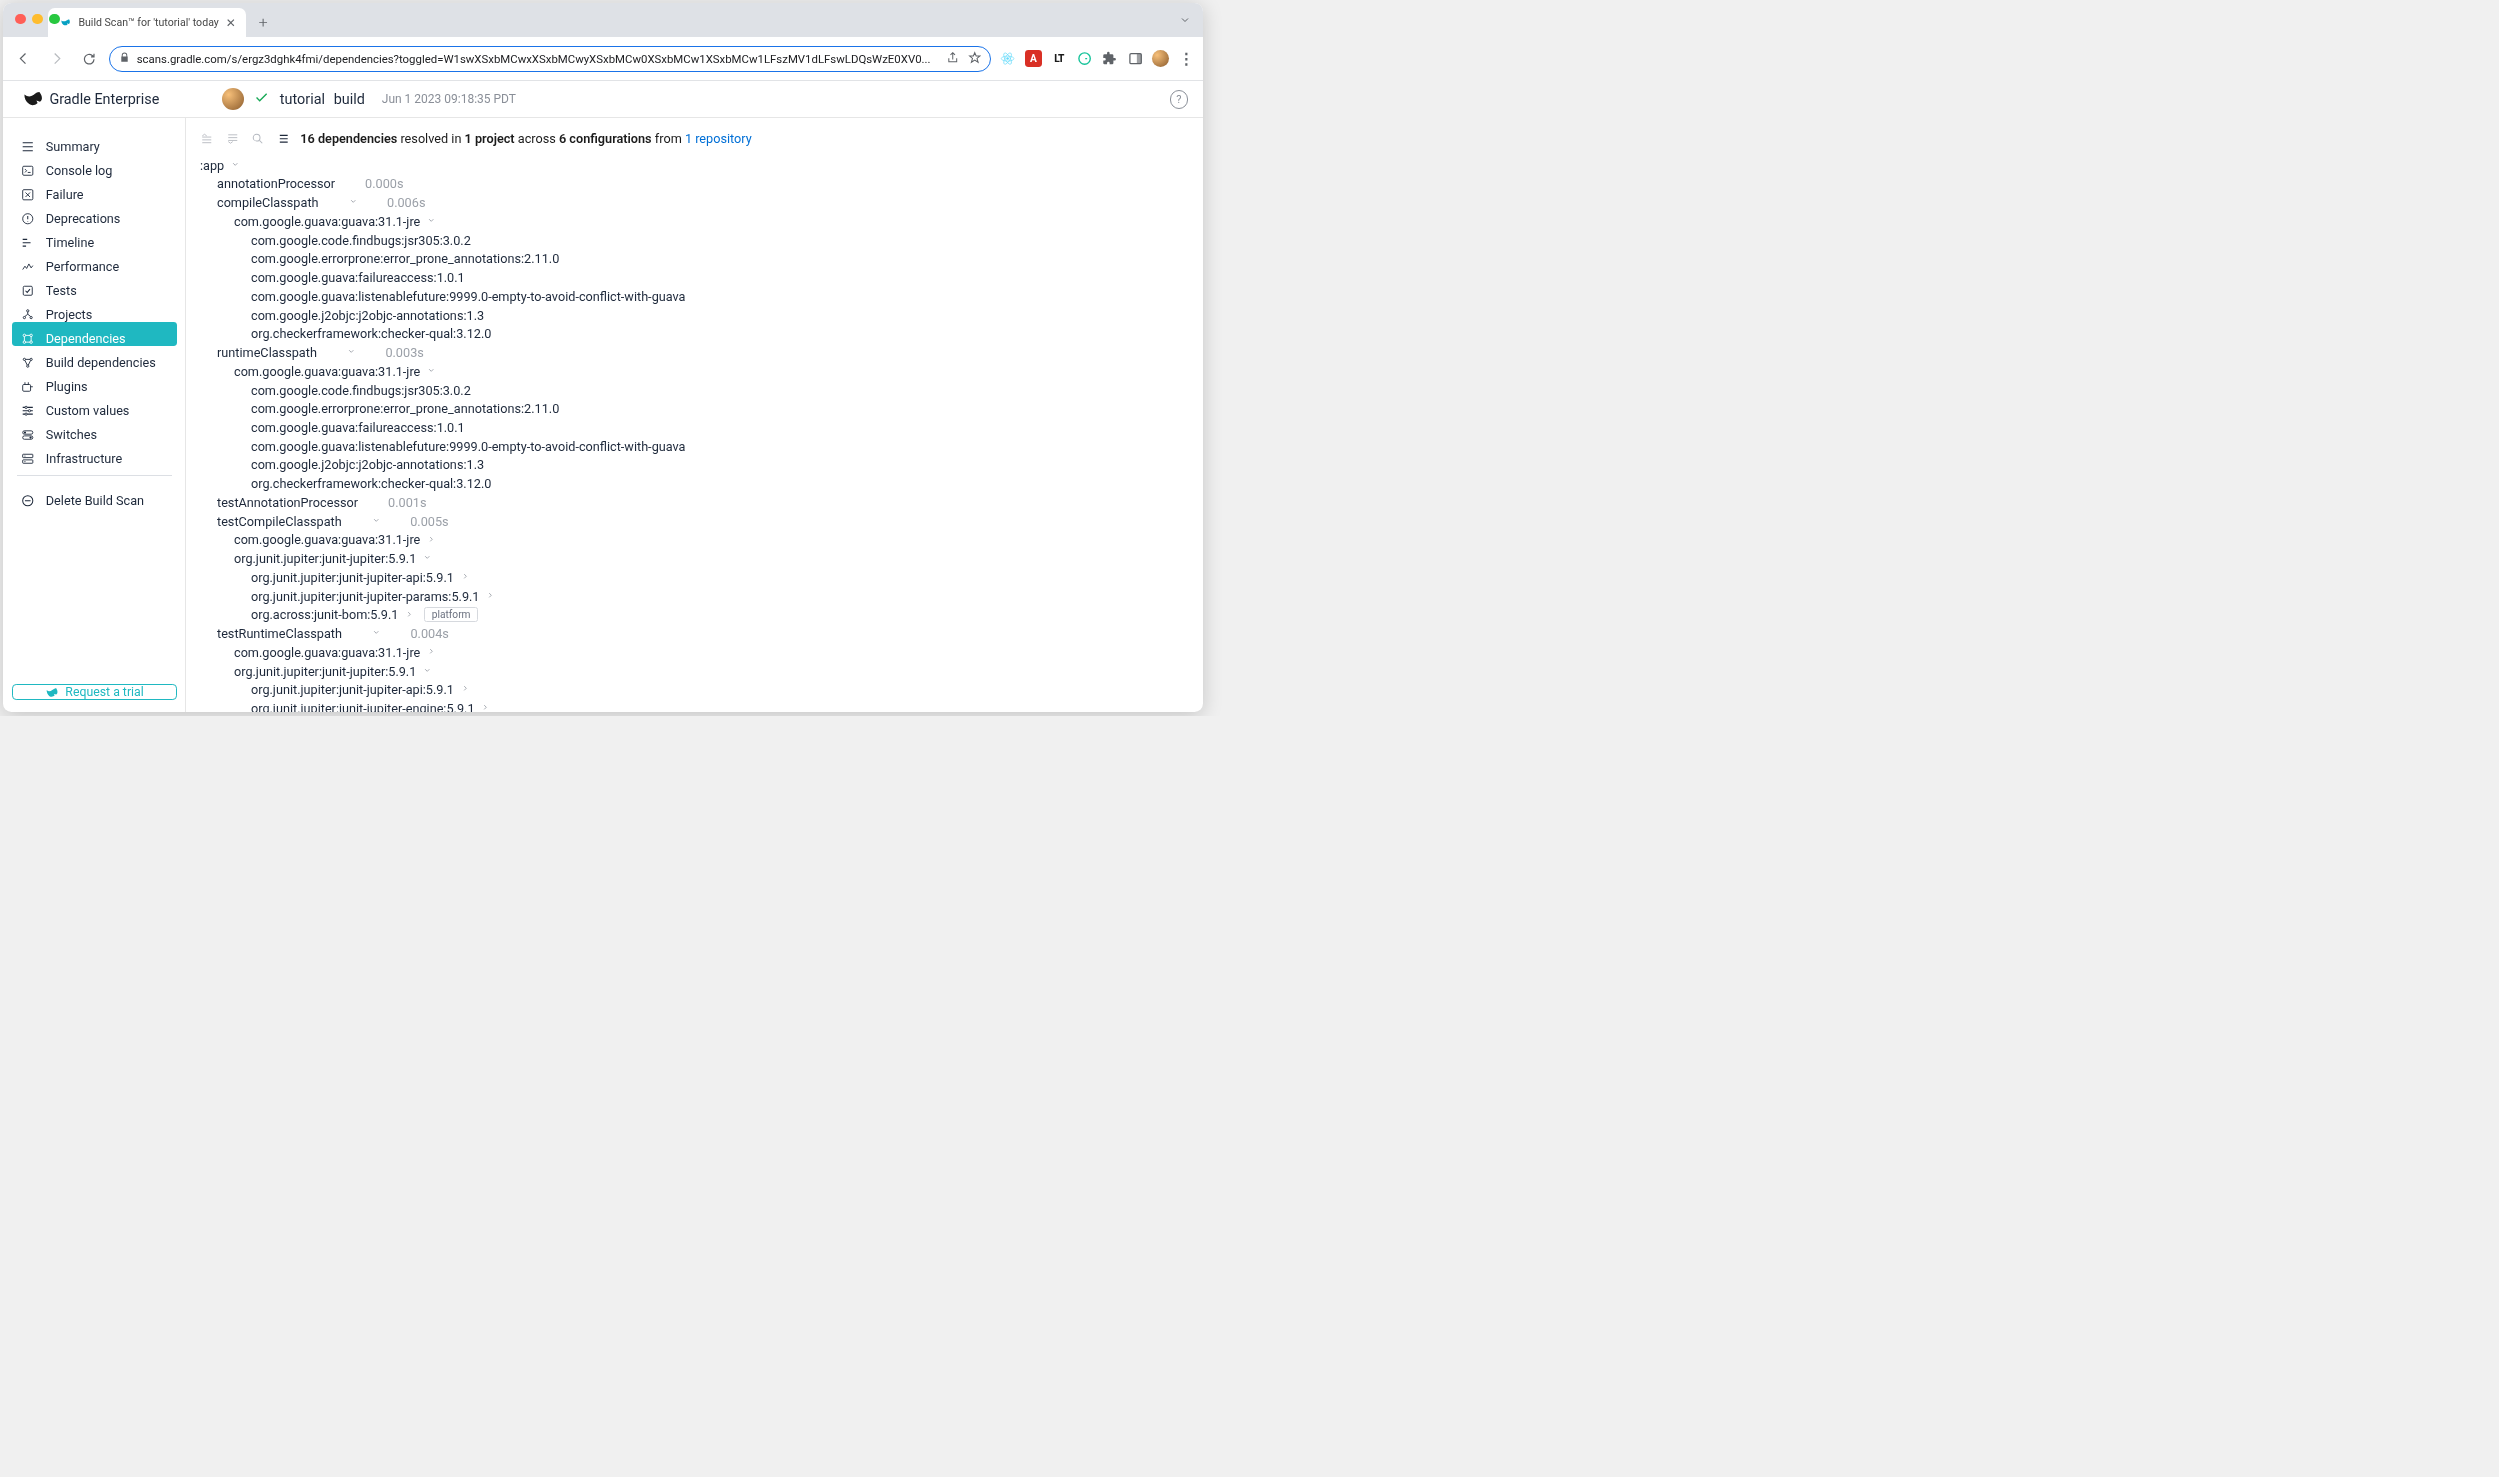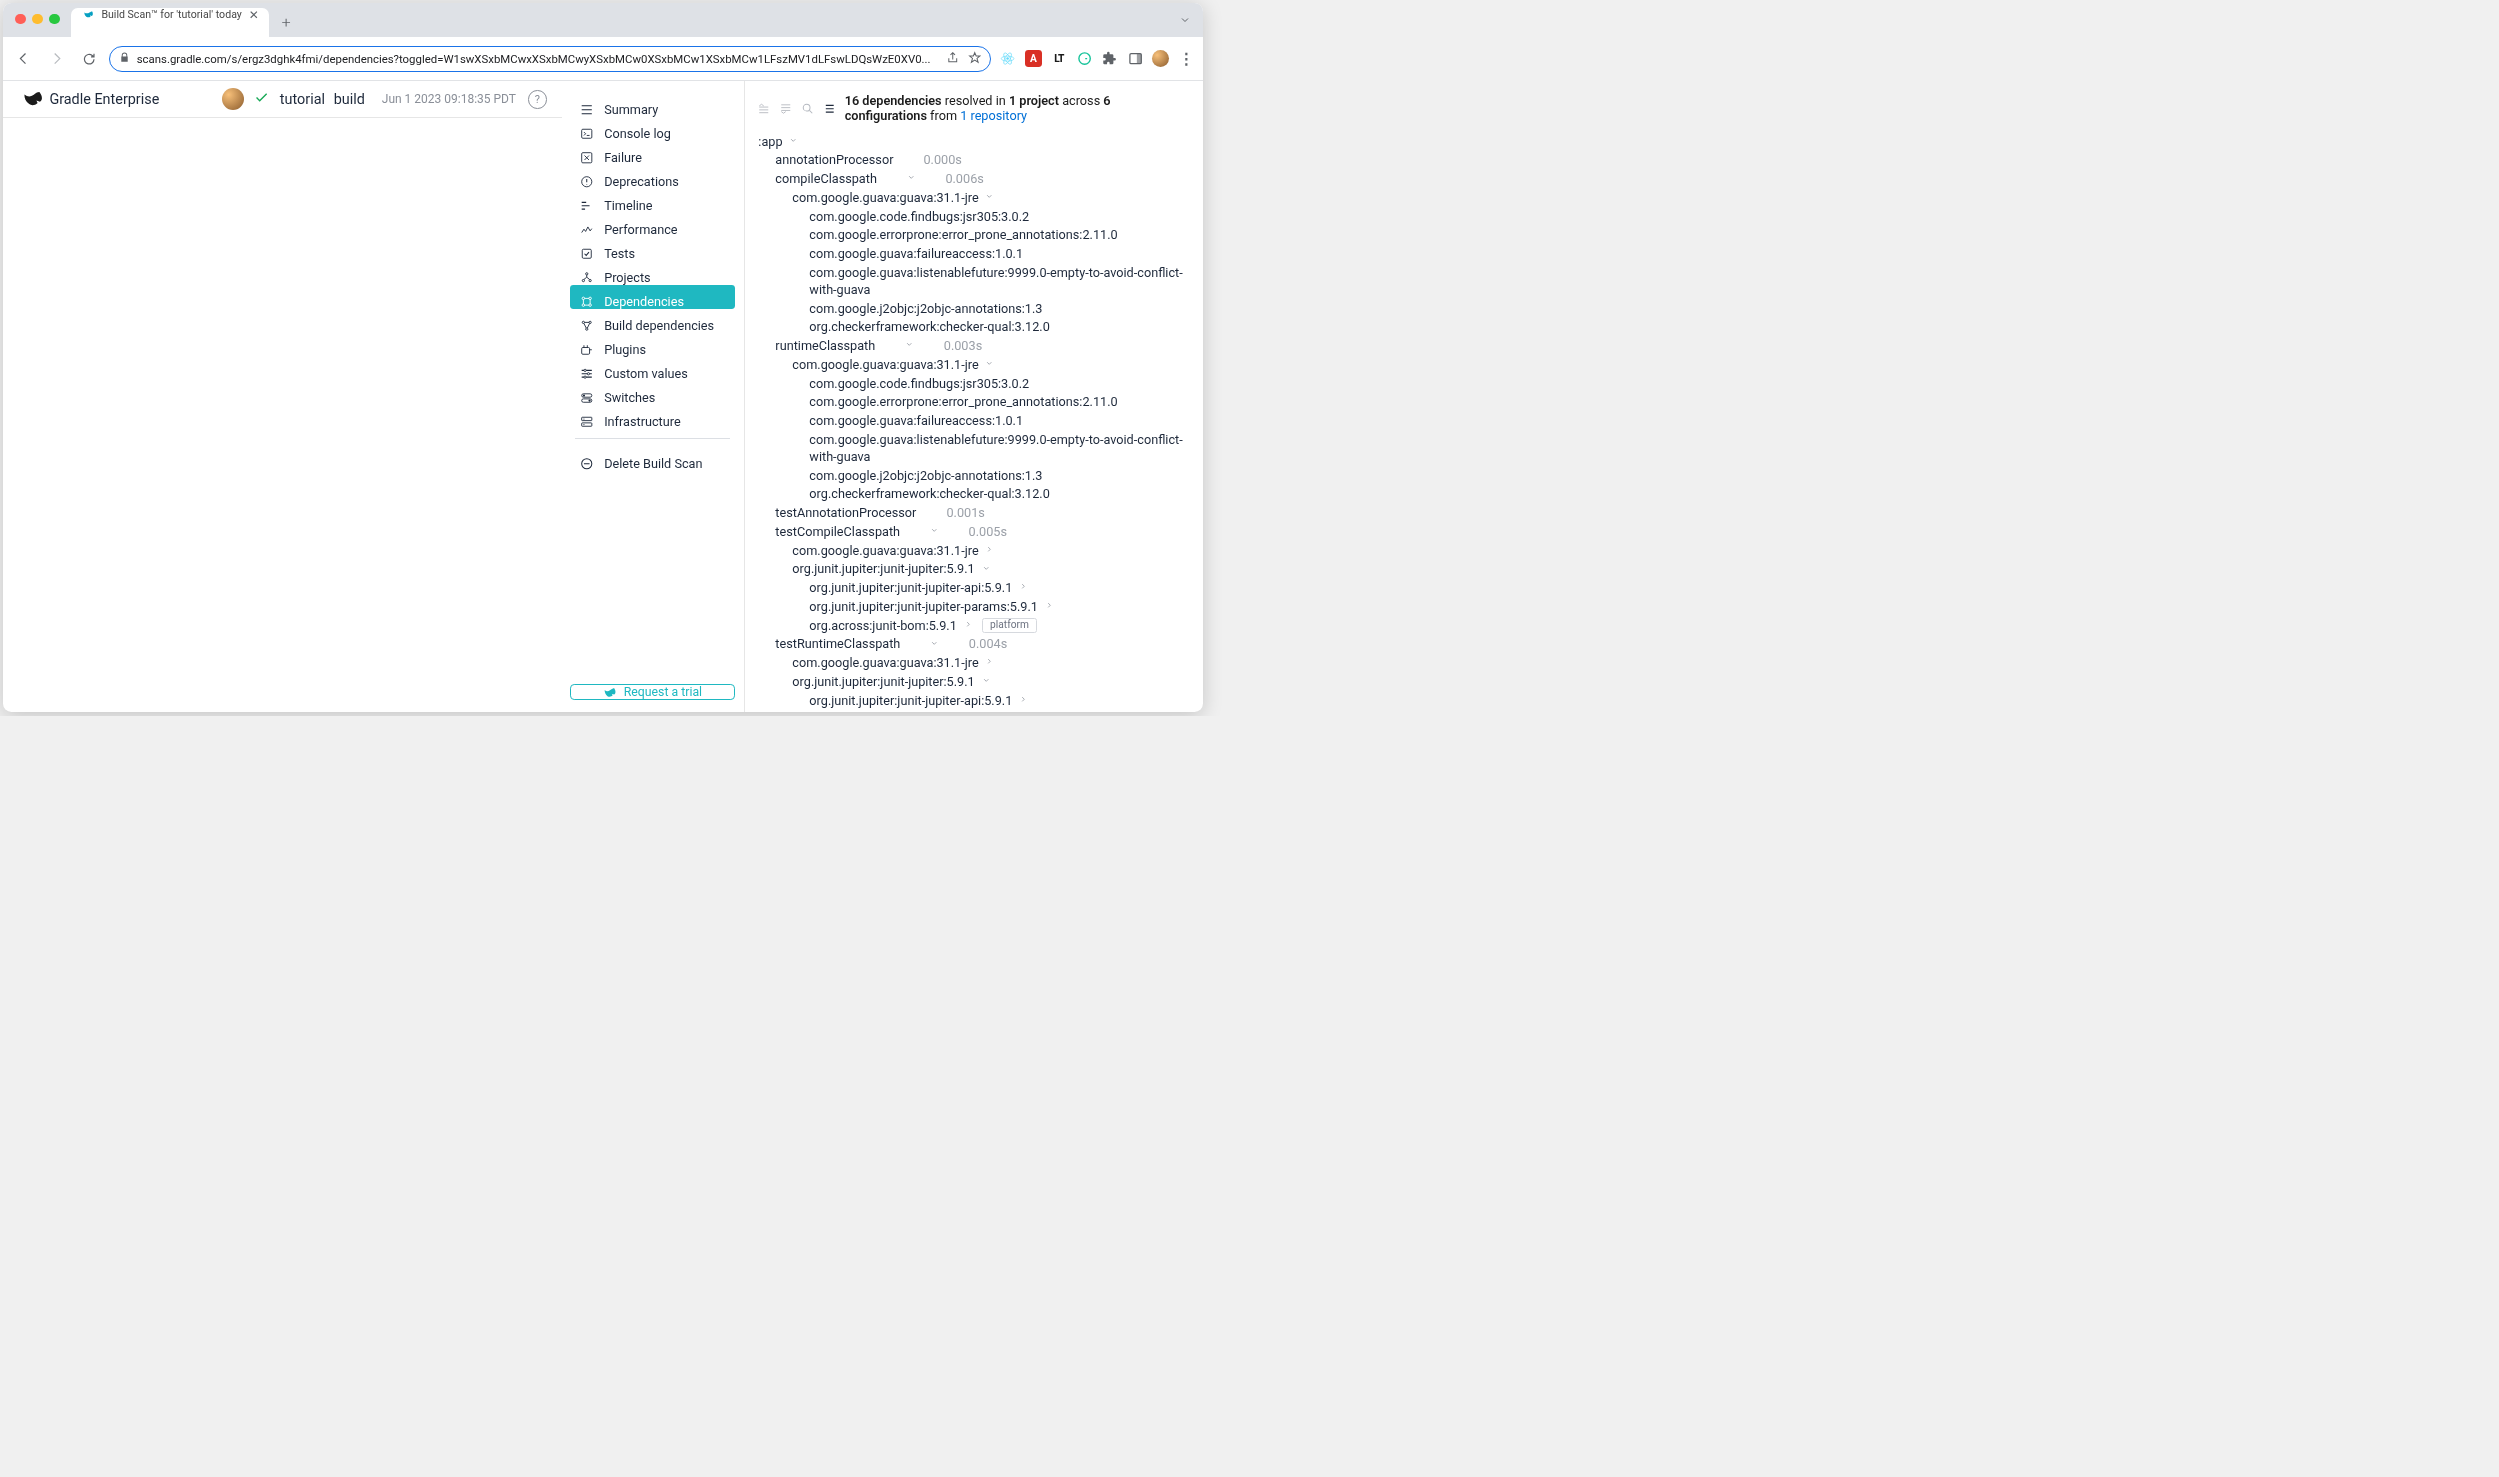--- a/index.html
+++ b/index.html
@@ -35,25 +35,26 @@
       gap: 6.8px;
       position: absolute;
       left: 12px;
       top: 10.2px;
     }
     .tl { width: 10.2px; height: 10.2px; border-radius: 50%; }
     .tl.red { background:#ff5f57; }
     .tl.yellow { background:#febc2e; }
     .tl.green { background:#28c840; }
     .tab {
-      margin-left: 59px;
+      margin-left: 36px;
       background: #fff;
       height: 29px;
       border-radius: 6.8px 6.8px 0 0;
       display: flex;
+      align-items: center;
       padding: 0 10.2px;
       gap: 6.8px;
       min-width: 186px;
       font-size: 10.6px;
       color: #474747;
     }
     .tab .favicon { width:13.5px; height:13.5px; display:flex; align-items:center; justify-content:center; }
     .tab .close { color:#5f6368; font-size: 12px; margin-left:auto; }
     .newtab { width:24px; height:24px; display:flex; align-items:center; justify-content:center; color:#5f6368; font-size:15.2px; margin-left:5.1px; margin-bottom:2.5px; border-radius:50%; }
     .minimize-chevron { position:absolute; right:12px; top:10.2px; color:#5f6368; }
@@ -90,21 +91,21 @@
     .ext.react { color:#61dafb; }
     .ext.ad { background:#d93025; color:#fff; }
     .ext.lt { color:#1b1b1b; font-weight:800; letter-spacing:-0.8px; }
     .ext.grammarly { color:#15c39a; }
     .ext.puzzle { color:#5f6368; }
     .ext.panel { color:#5f6368; }
     .ext.avatar { border-radius:50%; background: radial-gradient(circle at 30% 30%, #f7c07a, #8a5a2b); }
     .ext.kebab { color:#5f6368; font-size:15.2px; }
 
     
-    .app { flex:1; display:flex; flex-direction:row; overflow:hidden; }
+    .app { flex:1; display:flex; flex-direction:column; overflow:hidden; }
     .app-header {
       height: 37px;
       border-bottom: 0.8px solid #e6e6e6;
       display:flex;
       align-items:center;
       padding: 0 15.2px;
       gap: 12px;
     }
     .logo {
       display:flex; align-items:center; gap:6.8px;

